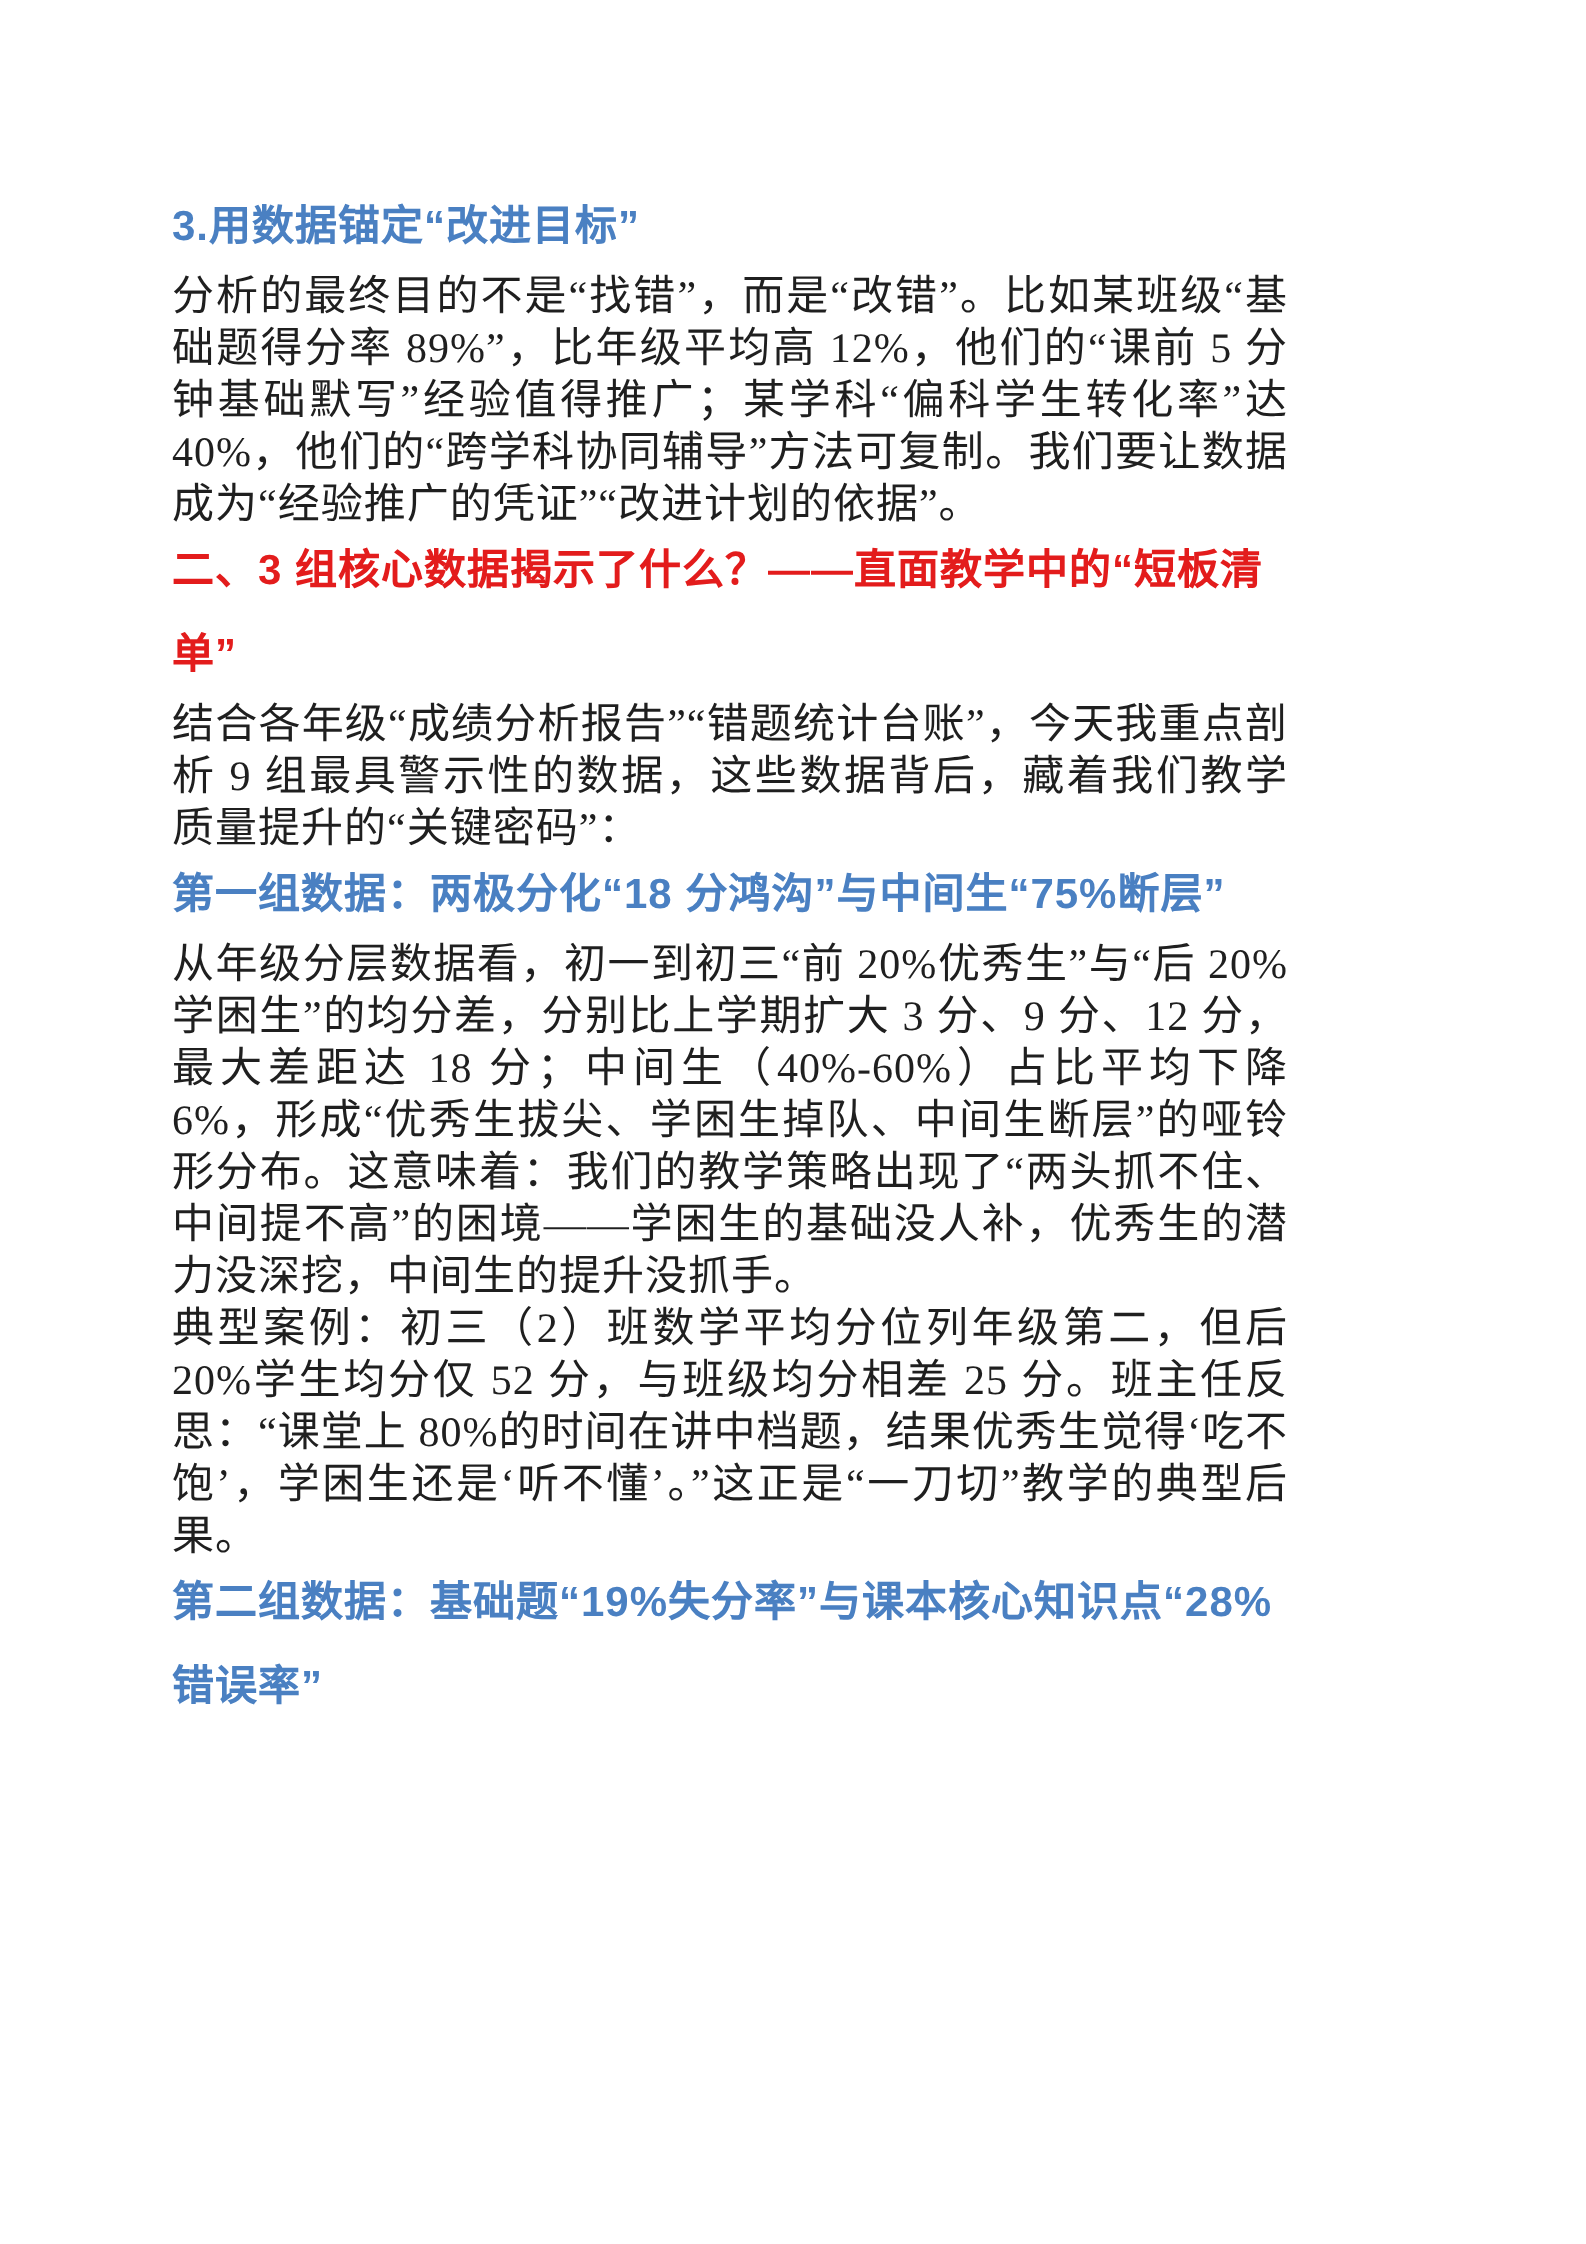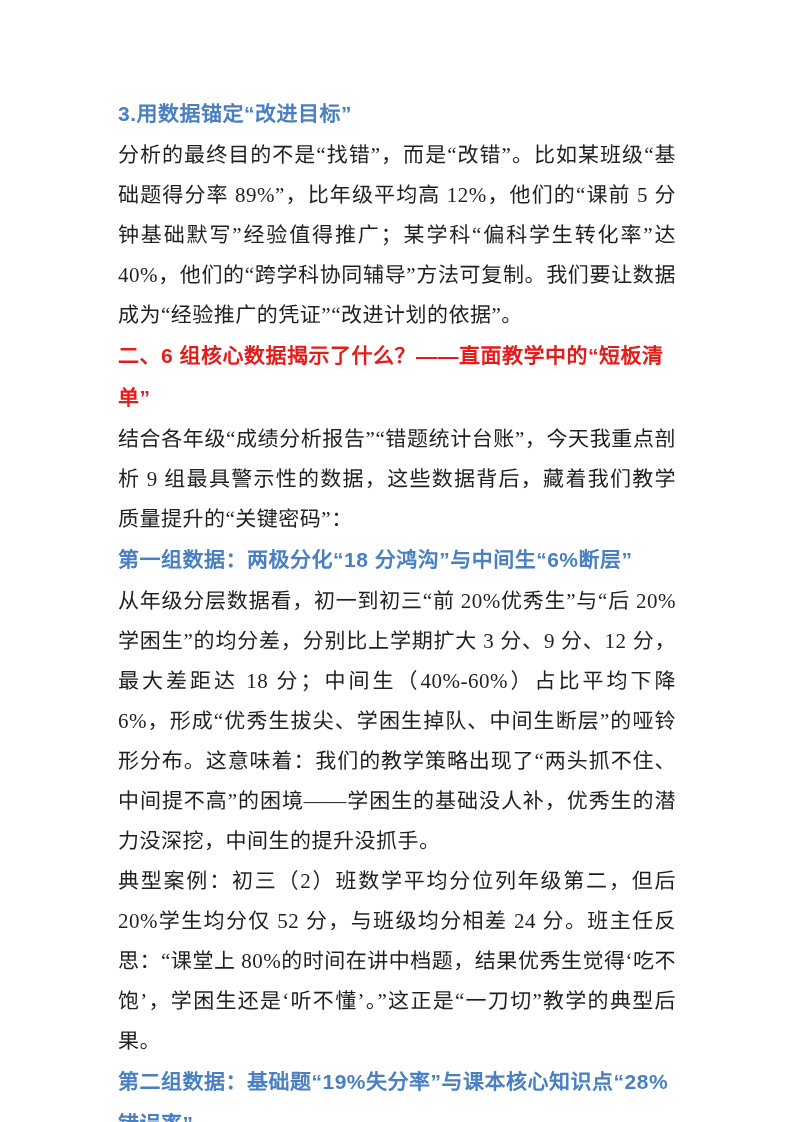--- a/index.html
+++ b/index.html
@@ -7,31 +7,31 @@
     padding: 0;
     background: #ffffff;
   }
   .page {
     position: relative;
     width: 793px;
     height: 1122px;
     margin: 0 auto;
     background: #ffffff;
     box-sizing: border-box;
-    padding: 93px 117px 0 118px;
+    padding: 93px 117px 0 86px;
     overflow: hidden;
     font-family: "Liberation Serif", "DejaVu Serif", serif;
   }
   .doc-body {
     width: 558px;
   }
   p.body-para {
     margin: 0;
     font-size: 21px;
-    line-height: 40px;
+    line-height: 26px;
     color: #1f1f1f;
     text-align: justify;
     text-justify: inter-ideograph;
     letter-spacing: 0.5px;
     font-family: "Liberation Serif", "DejaVu Serif", serif;
   }
   h2.doc-heading {
     margin: 0;
     font-size: 21px;
     line-height: 42px;
@@ -45,26 +45,26 @@
 </head>
 <body>
 
 <div class="page">
   <div class="doc-body">
 
     <h2 class="doc-heading heading-blue">3.用数据锚定“改进目标”</h2>
 
     <p class="body-para">分析的最终目的不是“找错”，而是“改错”。比如某班级“基础题得分率 89%”，比年级平均高 12%，他们的“课前 5 分钟基础默写”经验值得推广；某学科“偏科学生转化率”达 40%，他们的“跨学科协同辅导”方法可复制。我们要让数据成为“经验推广的凭证”“改进计划的依据”。</p>
 
-    <h2 class="doc-heading heading-red">二、6 组核心数据揭示了什么？——直面教学中的“短板清单”</h2>
+    <h2 class="doc-heading heading-red">二、3 组核心数据揭示了什么？——直面教学中的“短板清单”</h2>
 
     <p class="body-para">结合各年级“成绩分析报告”“错题统计台账”，今天我重点剖析 9 组最具警示性的数据，这些数据背后，藏着我们教学质量提升的“关键密码”：</p>
 
-    <h2 class="doc-heading heading-blue">第一组数据：两极分化“18 分鸿沟”与中间生“6%断层”</h2>
+    <h2 class="doc-heading heading-blue">第一组数据：两极分化“18 分鸿沟”与中间生“75%断层”</h2>
 
     <p class="body-para">从年级分层数据看，初一到初三“前 20%优秀生”与“后 20%学困生”的均分差，分别比上学期扩大 3 分、9 分、12 分，最大差距达 18 分；中间生（40%-60%）占比平均下降 6%，形成“优秀生拔尖、学困生掉队、中间生断层”的哑铃形分布。这意味着：我们的教学策略出现了“两头抓不住、中间提不高”的困境——学困生的基础没人补，优秀生的潜力没深挖，中间生的提升没抓手。</p>
 
-    <p class="body-para">典型案例：初三（2）班数学平均分位列年级第二，但后 20%学生均分仅 52 分，与班级均分相差 24 分。班主任反思：“课堂上 80%的时间在讲中档题，结果优秀生觉得‘吃不饱’，学困生还是‘听不懂’。”这正是“一刀切”教学的典型后果。</p>
+    <p class="body-para">典型案例：初三（2）班数学平均分位列年级第二，但后 20%学生均分仅 52 分，与班级均分相差 25 分。班主任反思：“课堂上 80%的时间在讲中档题，结果优秀生觉得‘吃不饱’，学困生还是‘听不懂’。”这正是“一刀切”教学的典型后果。</p>
 
     <h2 class="doc-heading heading-blue">第二组数据：基础题“19%失分率”与课本核心知识点“28%错误率”</h2>
 
   </div>
 </div>
 
 </body></html>

